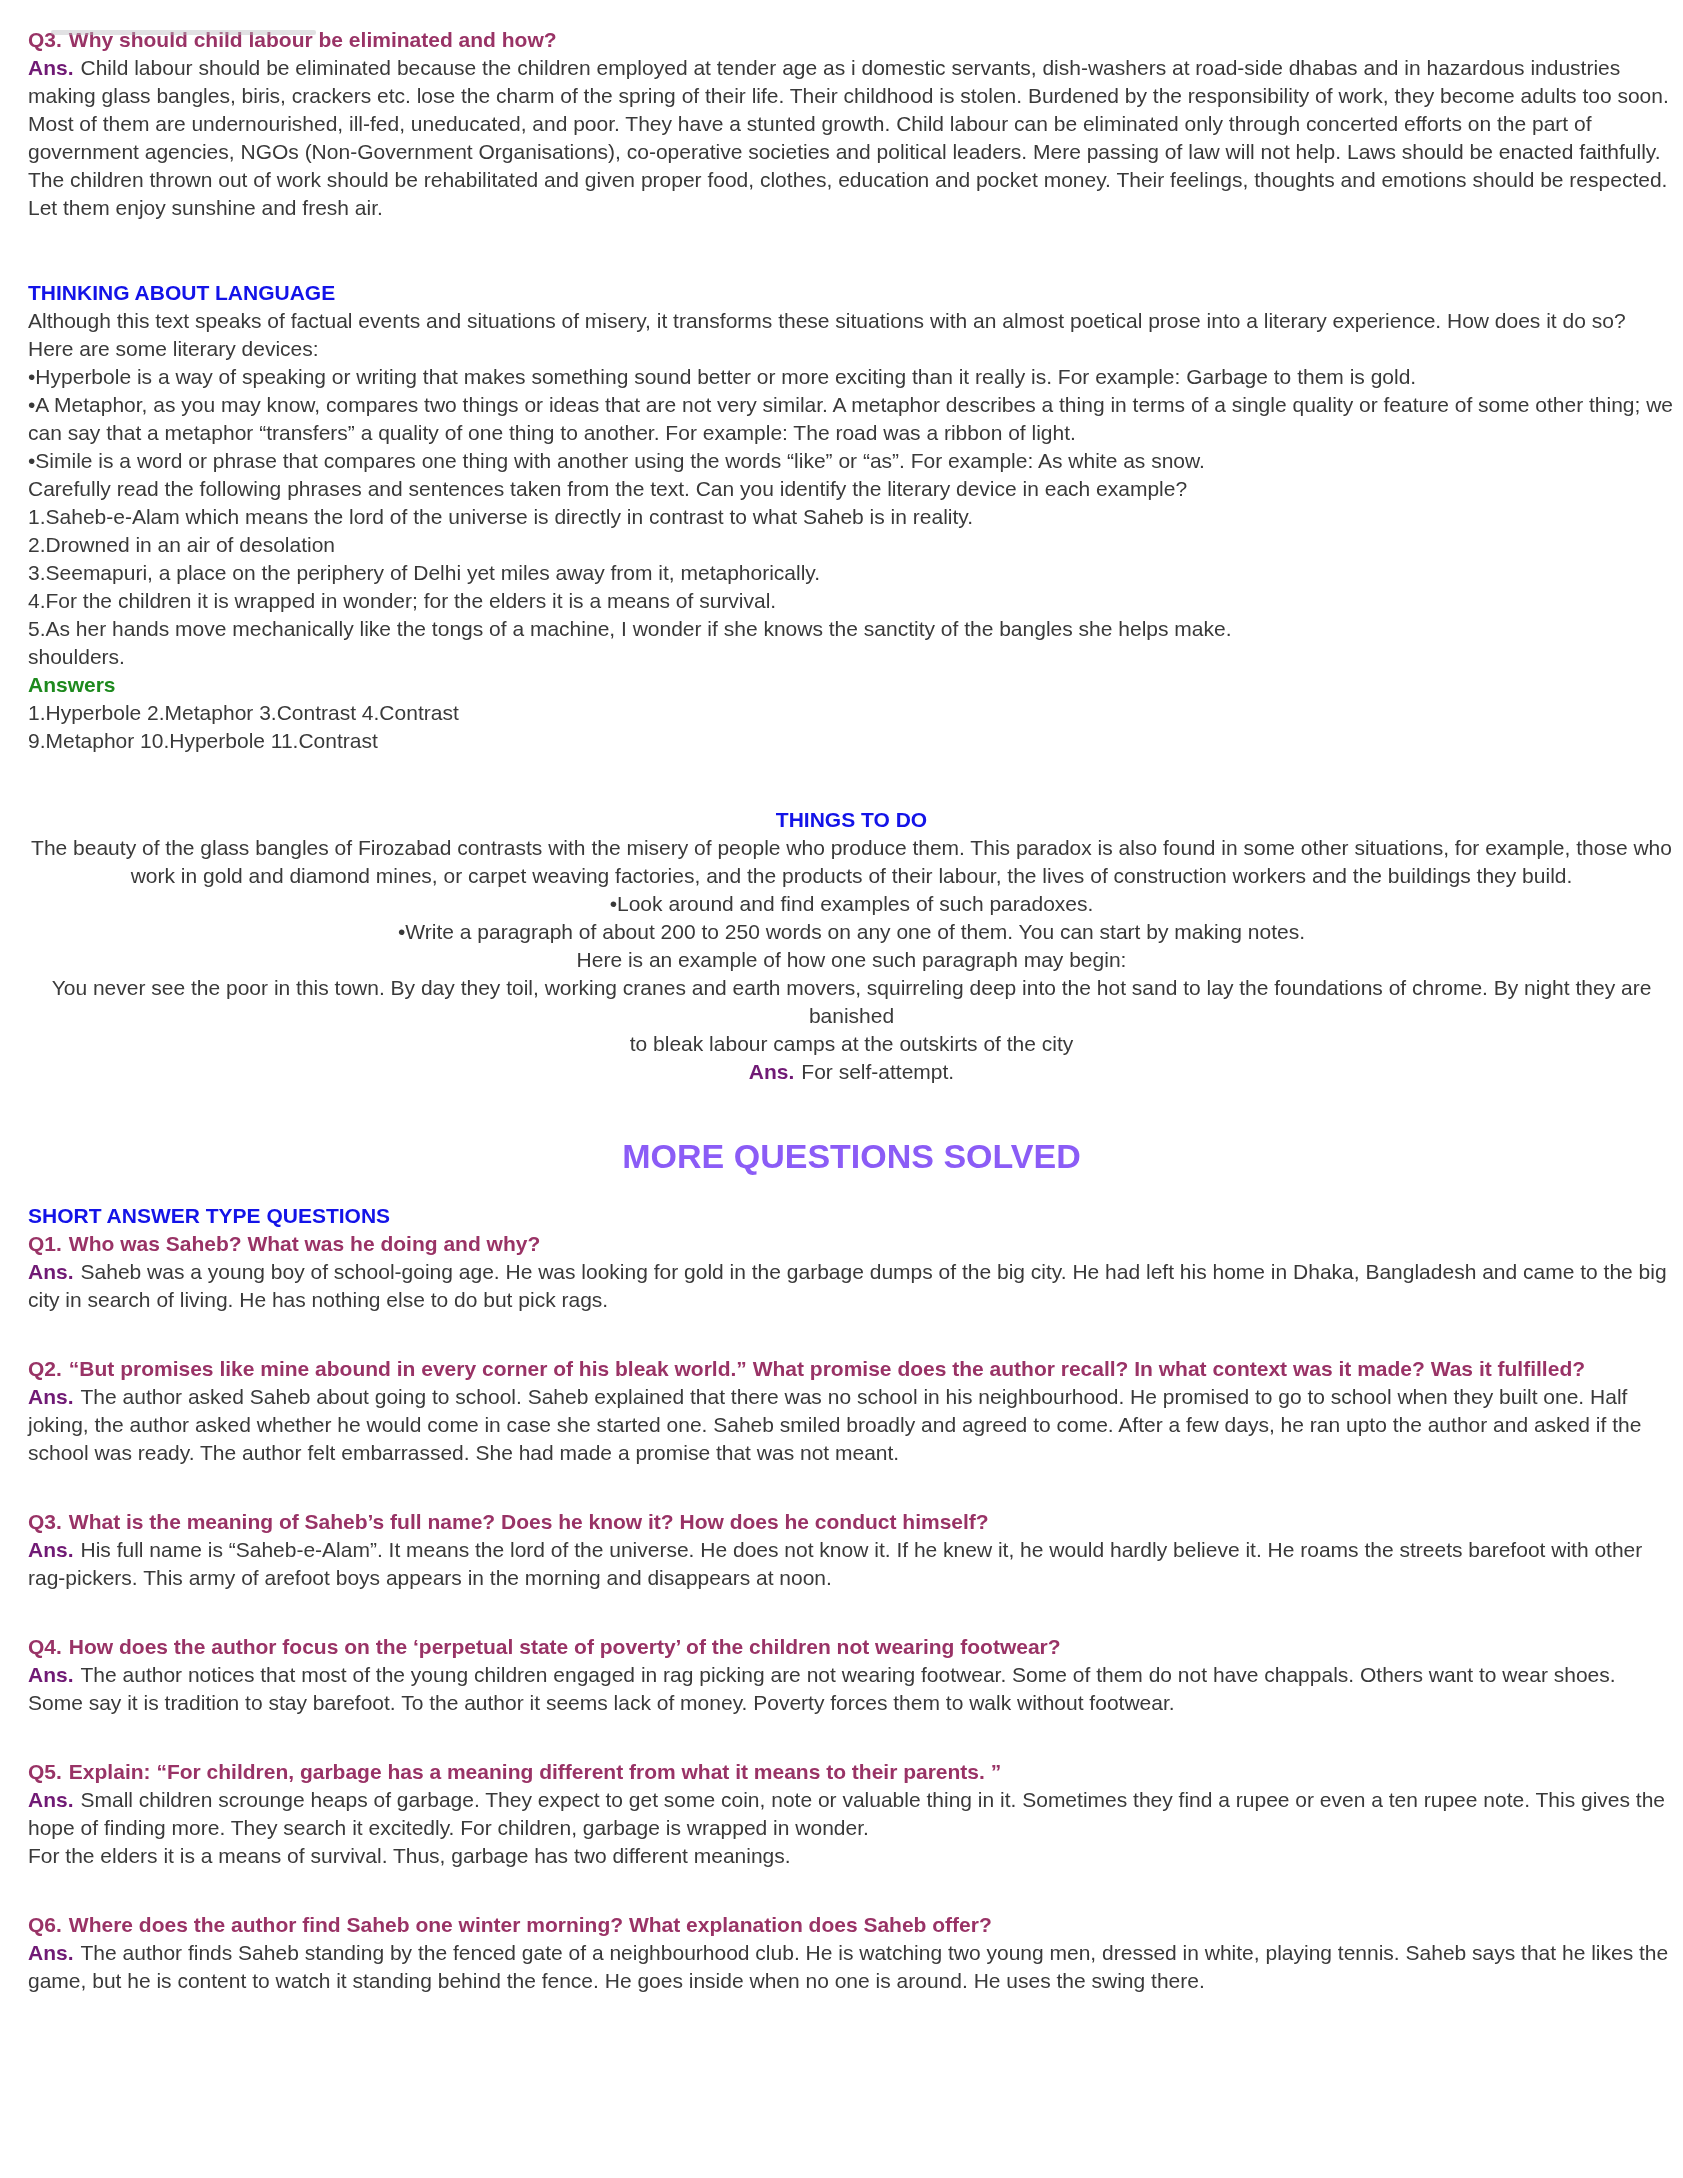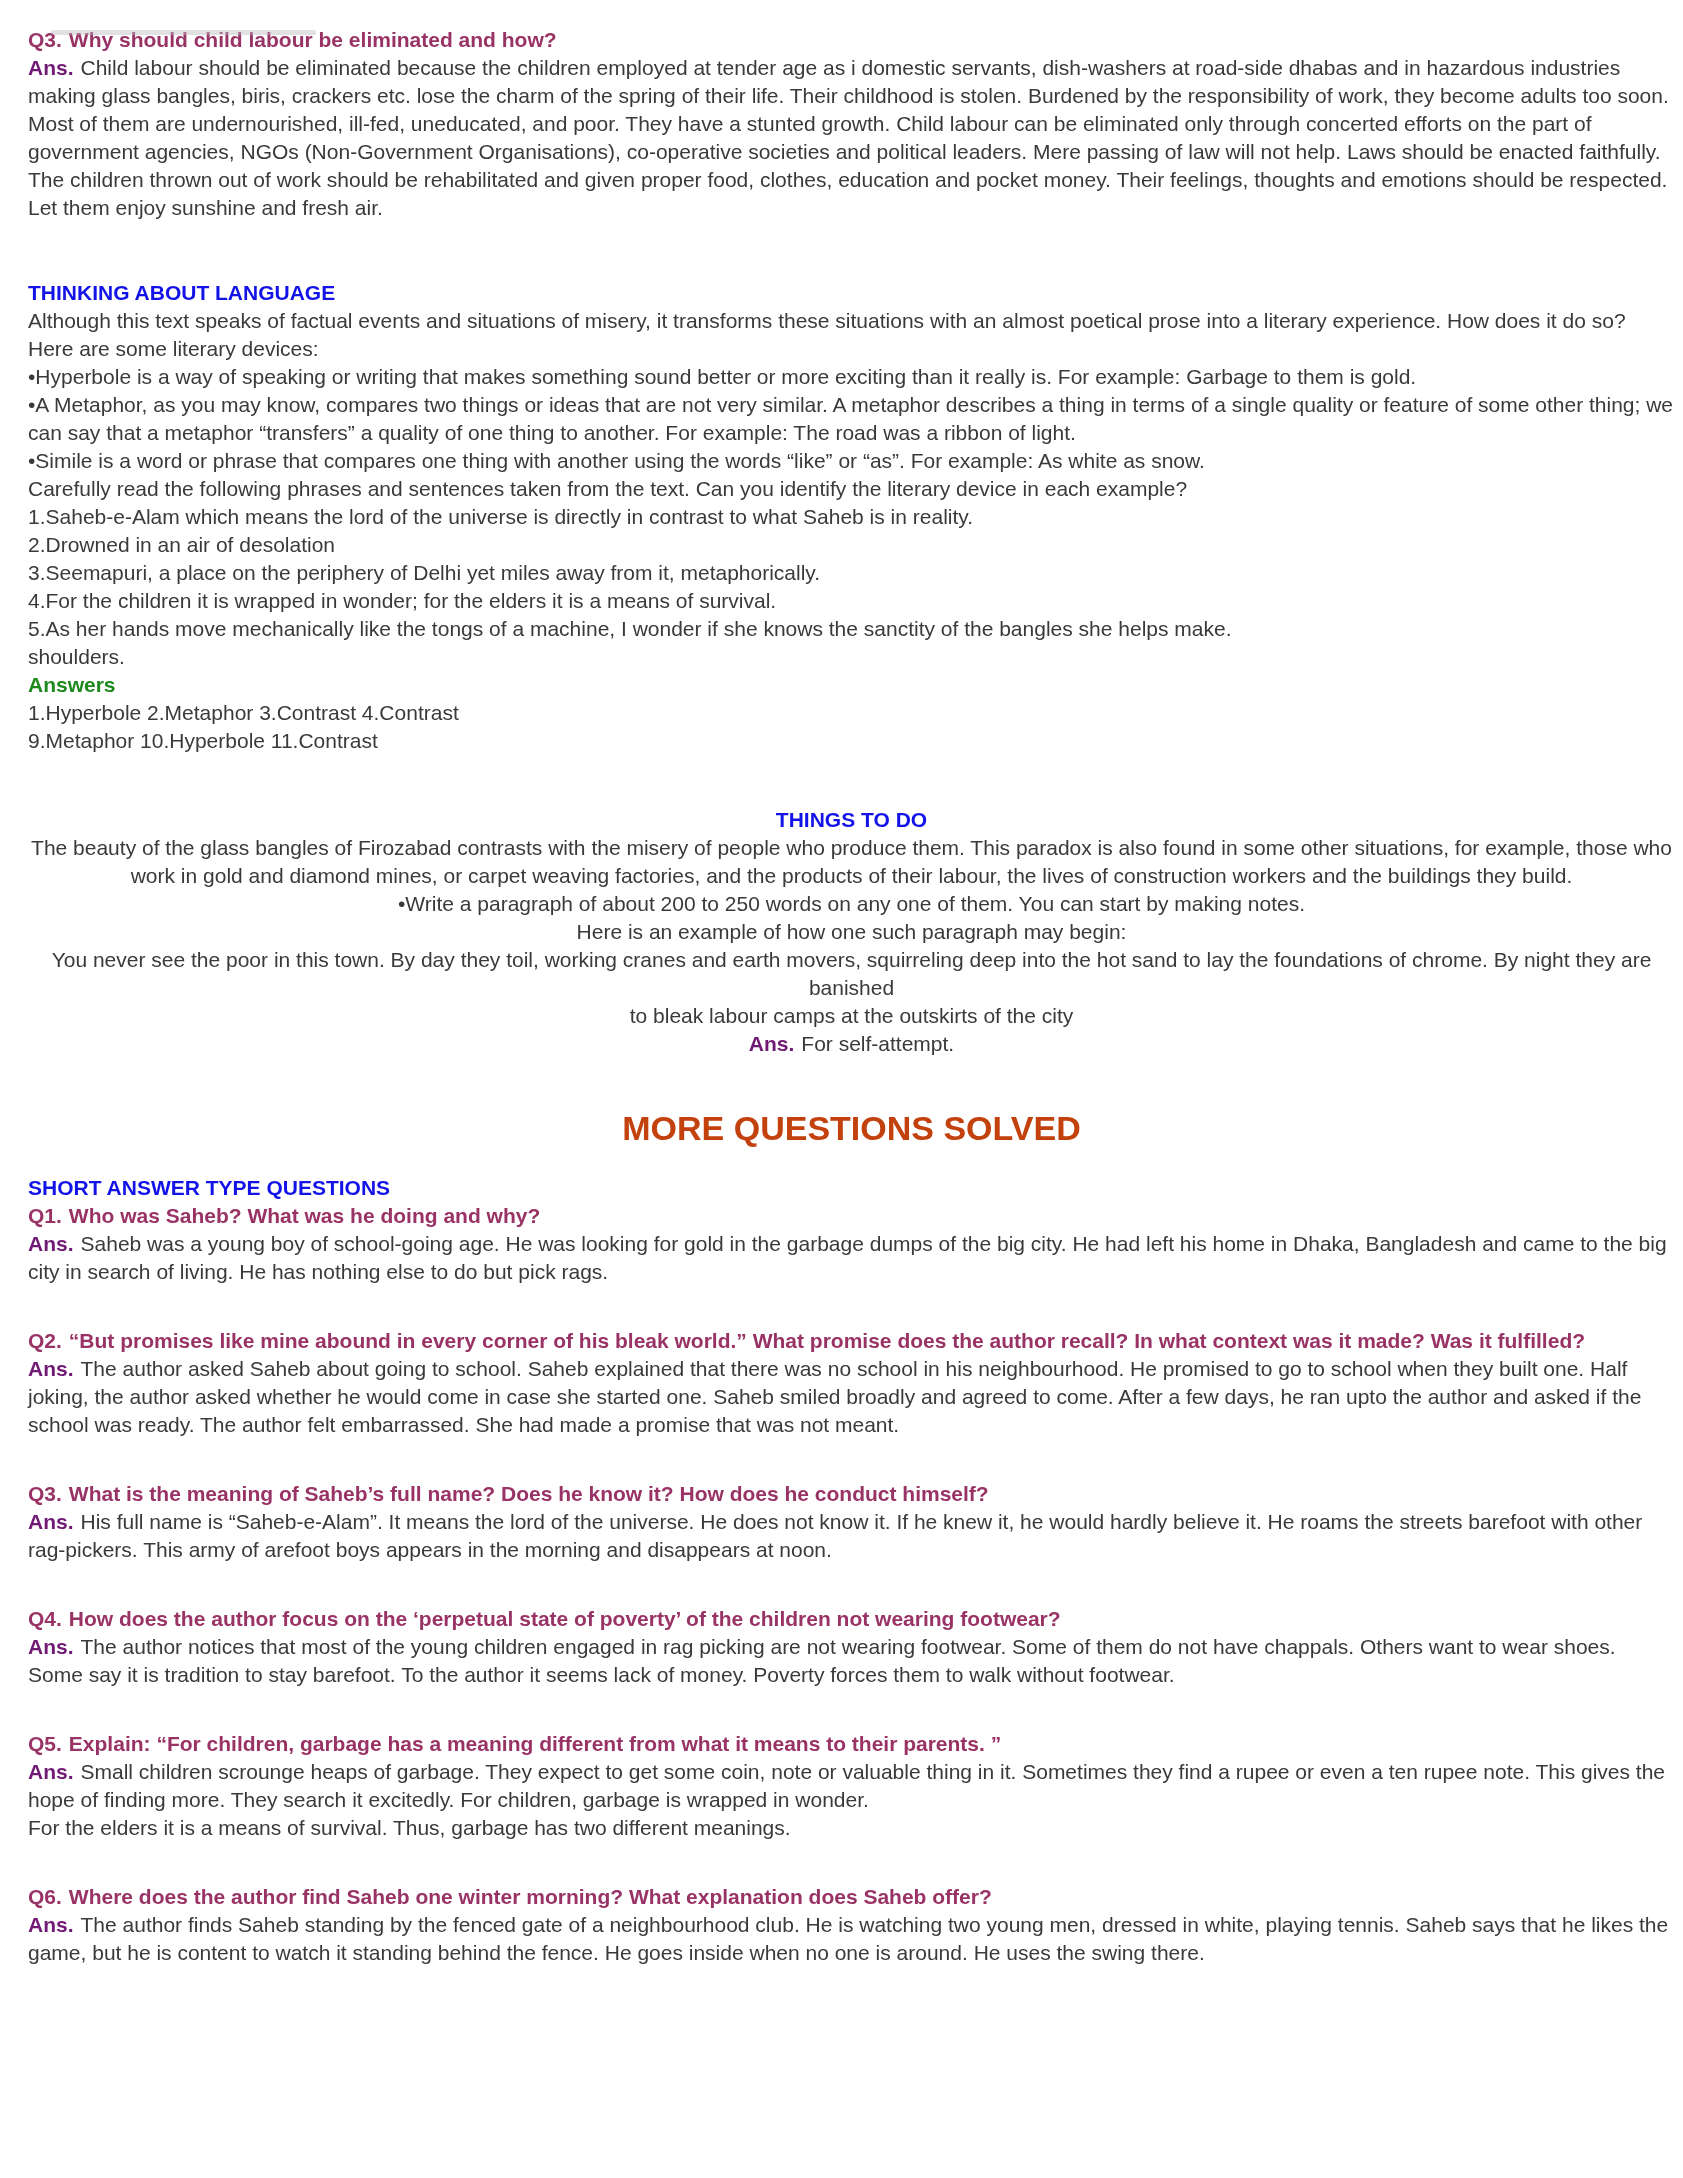--- a/index.html
+++ b/index.html
@@ -23,21 +23,21 @@
     background:#bdbdc2;
     opacity:.45;
     border-radius:2px;
   }
   .q-head{color:#993366;font-weight:bold;}
   .q-label{margin-right:7px;}
   .ans-label{color:#701a75;font-weight:bold;margin-right:7px;}
   .green-head{color:#1e8a1e;font-weight:bold;}
   .blue-head{color:#1313e8;font-weight:bold;font-size:21px;line-height:28px;margin:0;}
   .big-title{
-    color:#c2410c;font-weight:bold;font-size:34px;line-height:40px;
+    color:#8b5cf6;font-weight:bold;font-size:34px;line-height:40px;
     text-align:center;margin:50px 0 26px 0;
   }
   .section-thinking{margin-top:57px;}
   .section-things{margin-top:51px;text-align:center;}
   .qa{margin-top:41px;}
 </style>
 </head>
 <body>
 
 <div class="page">
@@ -63,20 +63,21 @@
     <p>5.As her hands move mechanically like the tongs of a machine, I wonder if she knows the sanctity of the bangles she helps make.</p>
     <p>shoulders.</p>
     <p class="green-head">Answers</p>
     <p>1.Hyperbole 2.Metaphor 3.Contrast 4.Contrast</p>
     <p>9.Metaphor 10.Hyperbole 11.Contrast</p>
   </section>
 
   <section class="section-things">
     <h2 class="blue-head">THINGS TO DO</h2>
     <p>The beauty of the glass bangles of Firozabad contrasts with the misery of people who produce them. This paradox is also found in some other situations, for example, those who work in gold and diamond mines, or carpet weaving factories, and the products of their labour, the lives of construction workers and the buildings they build.</p>
+    <p>•Look around and find examples of such paradoxes.</p>
     <p>•Write a paragraph of about 200 to 250 words on any one of them. You can start by making notes.</p>
     <p>Here is an example of how one such paragraph may begin:</p>
     <p>You never see the poor in this town. By day they toil, working cranes and earth movers, squirreling deep into the hot sand to lay the foundations of chrome. By night they are banished</p>
     <p>to bleak labour camps at the outskirts of the city</p>
     <p><span class="ans-label">Ans.</span><span>For self-attempt.</span></p>
   </section>
 
   <h1 class="big-title">MORE QUESTIONS SOLVED</h1>
 
   <section>

